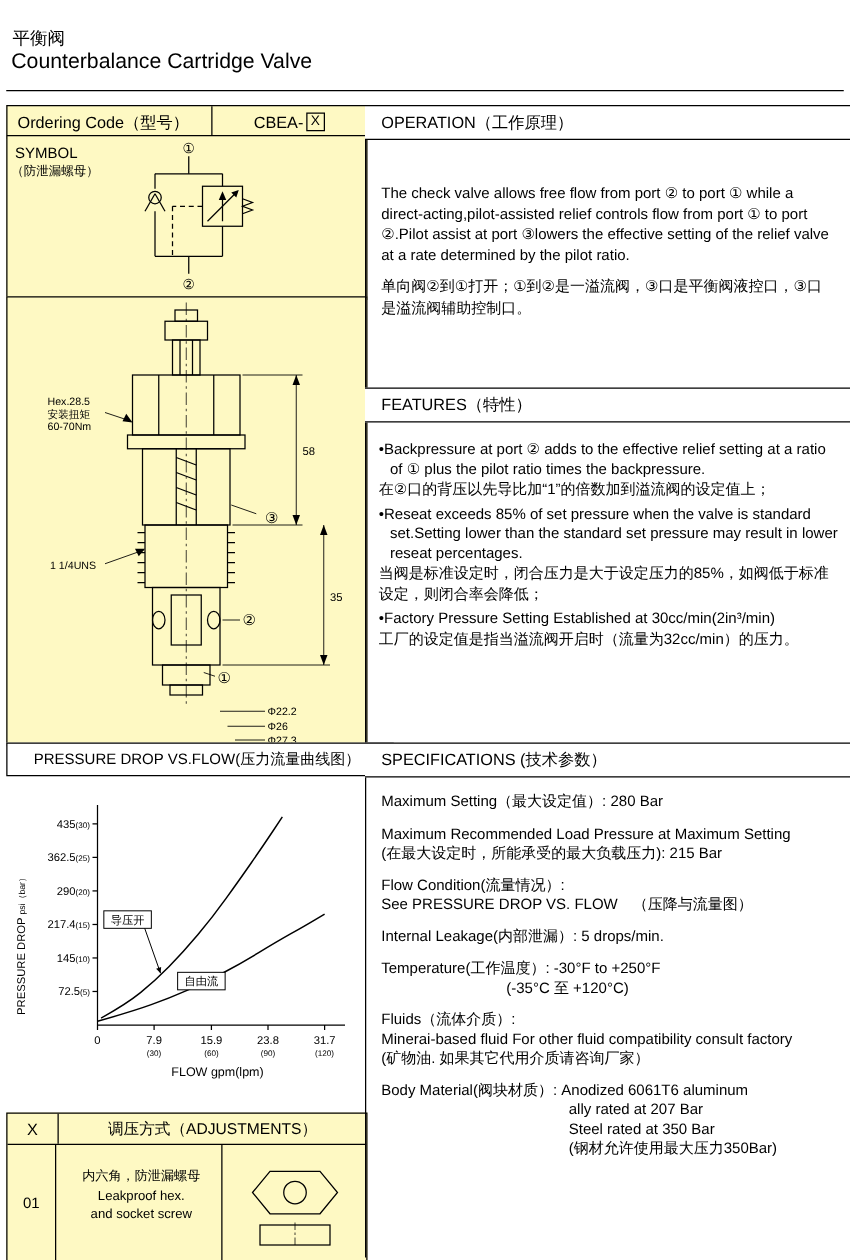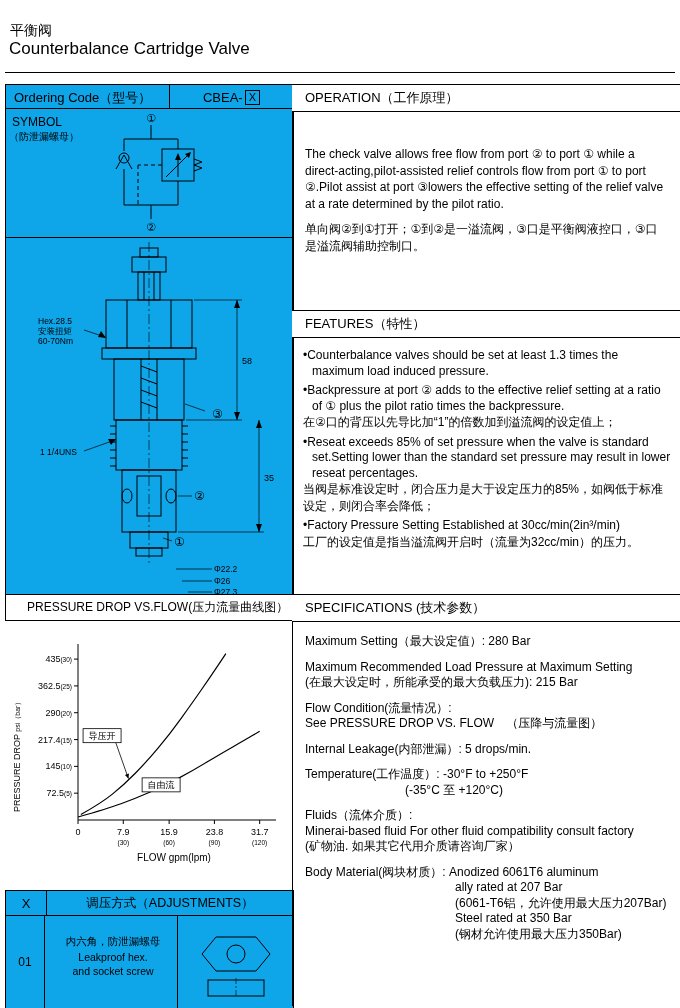--- a/index.html
+++ b/index.html
@@ -1,21 +1,21 @@
 <!DOCTYPE html>
 <html><head>
 <meta charset="utf-8">
 <style>
   html,body{margin:0;padding:0;}
   body{position:relative;width:680px;height:1008px;background:#fff;color:#000;
        font-family:"Liberation Sans","DejaVu Sans",sans-serif;overflow:hidden;}
   .abs{position:absolute;}
   .hline{position:absolute;height:1px;background:#000;}
   .vline{position:absolute;width:1px;background:#000;}
-  .box{position:absolute;border:1px solid #000;background:#0ea5e9;}
+  .box{position:absolute;border:1px solid #000;background:#fef9c3;}
   .titleband{position:absolute;border-top:1px solid #000;border-bottom:1px solid #000;
              display:flex;align-items:center;font-size:13px;background:#fff;}
   .title-cn{font-size:14px;}
   .title-en{font-size:17px;}
   .ordering{display:flex;align-items:stretch;font-size:13px;}
   .ordering .lbl{width:155px;border-right:1px solid #000;display:flex;align-items:center;padding-left:8px;}
   .ordering .code{flex:1;display:flex;align-items:center;justify-content:center;gap:2px;}
   .xbox{border:1px solid #000;font-size:11px;line-height:13px;padding:0 3px;display:inline-block;}
   .sym-title{font-size:12px;}
   .sym-sub{font-size:10px;}
@@ -249,21 +249,20 @@
 
 <div class="titleband" style="left:292px;top:84px;width:383px;height:26px;padding-left:13px">OPERATION（工作原理）</div>
 
 <div class="abs para" style="left:305px;top:146px;width:362px">The check valve allows free flow from port ② to port ① while a direct-acting,pilot-assisted relief controls flow from port ① to port ②.Pilot assist at port ③lowers the effective setting of the relief valve at a rate determined by the pilot ratio.</div>
 <div class="abs para-cn" style="left:305px;top:221px;width:362px">单向阀②到①打开；①到②是一溢流阀，③口是平衡阀液控口，③口是溢流阀辅助控制口。</div>
 
 <div class="titleband" style="left:292px;top:310px;width:383px;height:26px;padding-left:13px">FEATURES（特性）</div>
 
 <div class="abs" style="left:303px;top:348px;width:370px">
   <div class="feat">
-    <div class="feat-en">•Counterbalance valves should be set at least 1.3 times the maximum load induced pressure.</div>
   </div>
   <div class="feat">
     <div class="feat-en">•Backpressure at port ② adds to the effective relief setting at a ratio of ① plus the pilot ratio times the backpressure.</div>
     <div class="feat-cn">在②口的背压以先导比加“1”的倍数加到溢流阀的设定值上；</div>
   </div>
   <div class="feat">
     <div class="feat-en">•Reseat exceeds 85% of set pressure when the valve is standard set.Setting lower than the standard set pressure may result in lower reseat percentages.</div>
     <div class="feat-cn">当阀是标准设定时，闭合压力是大于设定压力的85%，如阀低于标准设定，则闭合率会降低；</div>
   </div>
   <div class="feat">
@@ -281,16 +280,15 @@
   <div class="spec-line g">Flow Condition(流量情况）:</div>
   <div class="spec-line">See PRESSURE DROP VS. FLOW　（压降与流量图）</div>
   <div class="spec-line g">Internal Leakage(内部泄漏）: 5 drops/min.</div>
   <div class="spec-line g">Temperature(工作温度）: -30°F to +250°F</div>
   <div class="spec-line ind1">(-35°C 至 +120°C)</div>
   <div class="spec-line g">Fluids（流体介质）:</div>
   <div class="spec-line">Minerai-based fluid For other fluid compatibility consult factory</div>
   <div class="spec-line">(矿物油. 如果其它代用介质请咨询厂家）</div>
   <div class="spec-line g">Body Material(阀块材质）: Anodized 6061T6 aluminum</div>
   <div class="spec-line ind2">ally rated at 207 Bar</div>
-  <div class="spec-line ind2">(6061-T6铝，允许使用最大压力207Bar)</div>
   <div class="spec-line ind2">Steel rated at 350 Bar</div>
   <div class="spec-line ind2">(钢材允许使用最大压力350Bar)</div>
 </div>
 
 </body></html>

